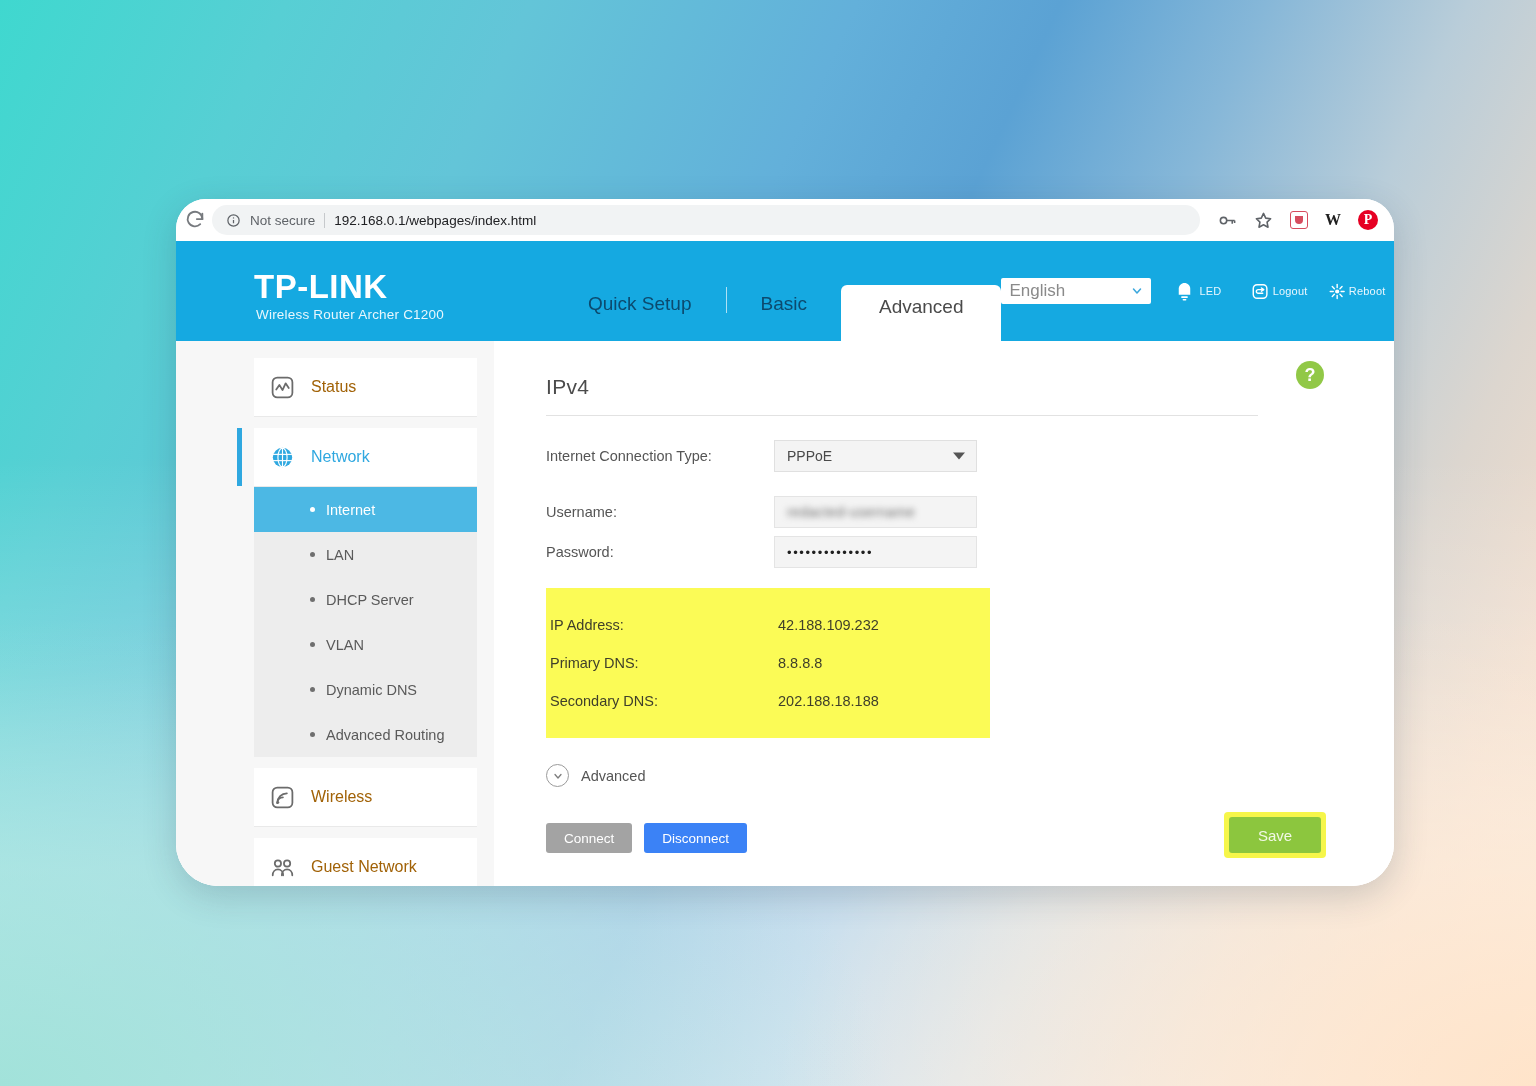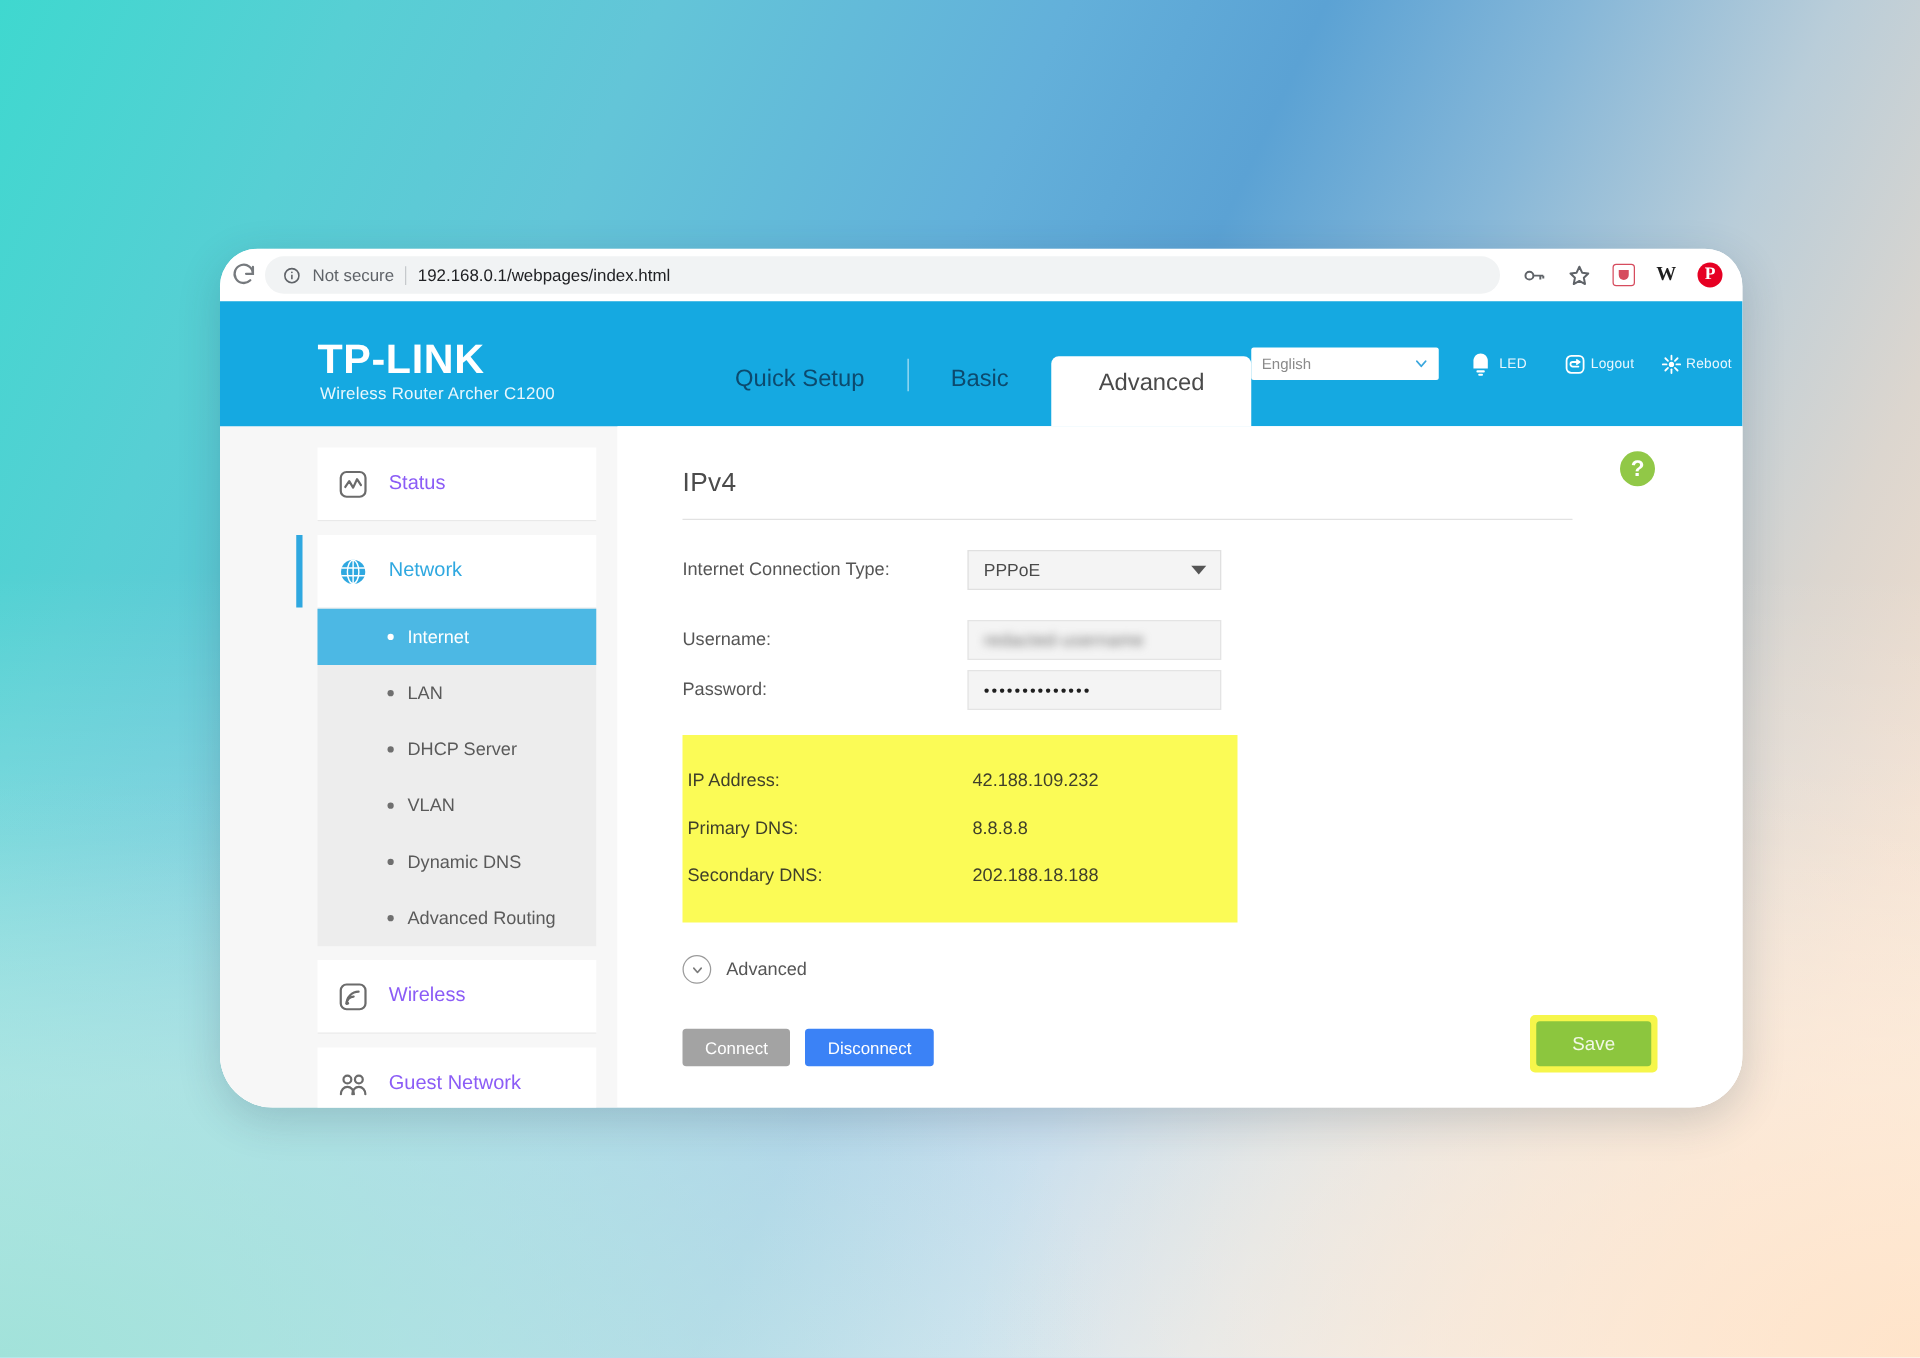--- a/index.html
+++ b/index.html
@@ -217,21 +217,21 @@
     height: 26px;
     background: #ffffff;
     border: none;
     border-radius: 2px;
     display: flex;
     align-items: center;
     padding: 0 8px;
     position: relative;
     cursor: pointer;
   }
-  .lang-select span { font-size: 12px; color: #8a8a8a; }
+  .lang-select span { font-size: 17px; color: #8a8a8a; }
   .lang-caret {
     position: absolute; right: 8px; top: 50%;
     transform: translateY(-50%);
     width: 12px; height: 12px; color: #3ba7dd;
   }
 
   .hicon {
     width: 56px;
     display: flex;
     flex-direction: row;
@@ -263,21 +263,21 @@
   .side-main {
     display: flex;
     align-items: center;
     gap: 16px;
     height: 58px;
     padding-left: 16px;
     cursor: pointer;
     position: relative;
   }
   .side-main svg { width: 25px; height: 25px; color: #6b6b6b; flex: 0 0 auto; }
-  .side-main span { font-size: 16px; color: #8b5cf6; }
+  .side-main span { font-size: 16px; color: #a16207; }
 
   .side-main.active span { color: #2fa8e0; }
   .side-main.active svg { color: #2fa8e0; }
   .side-main.active::before {
     content: "";
     position: absolute;
     left: -17px; top: 0; bottom: 0;
     width: 5px;
     background: #2fa8e0;
   }

